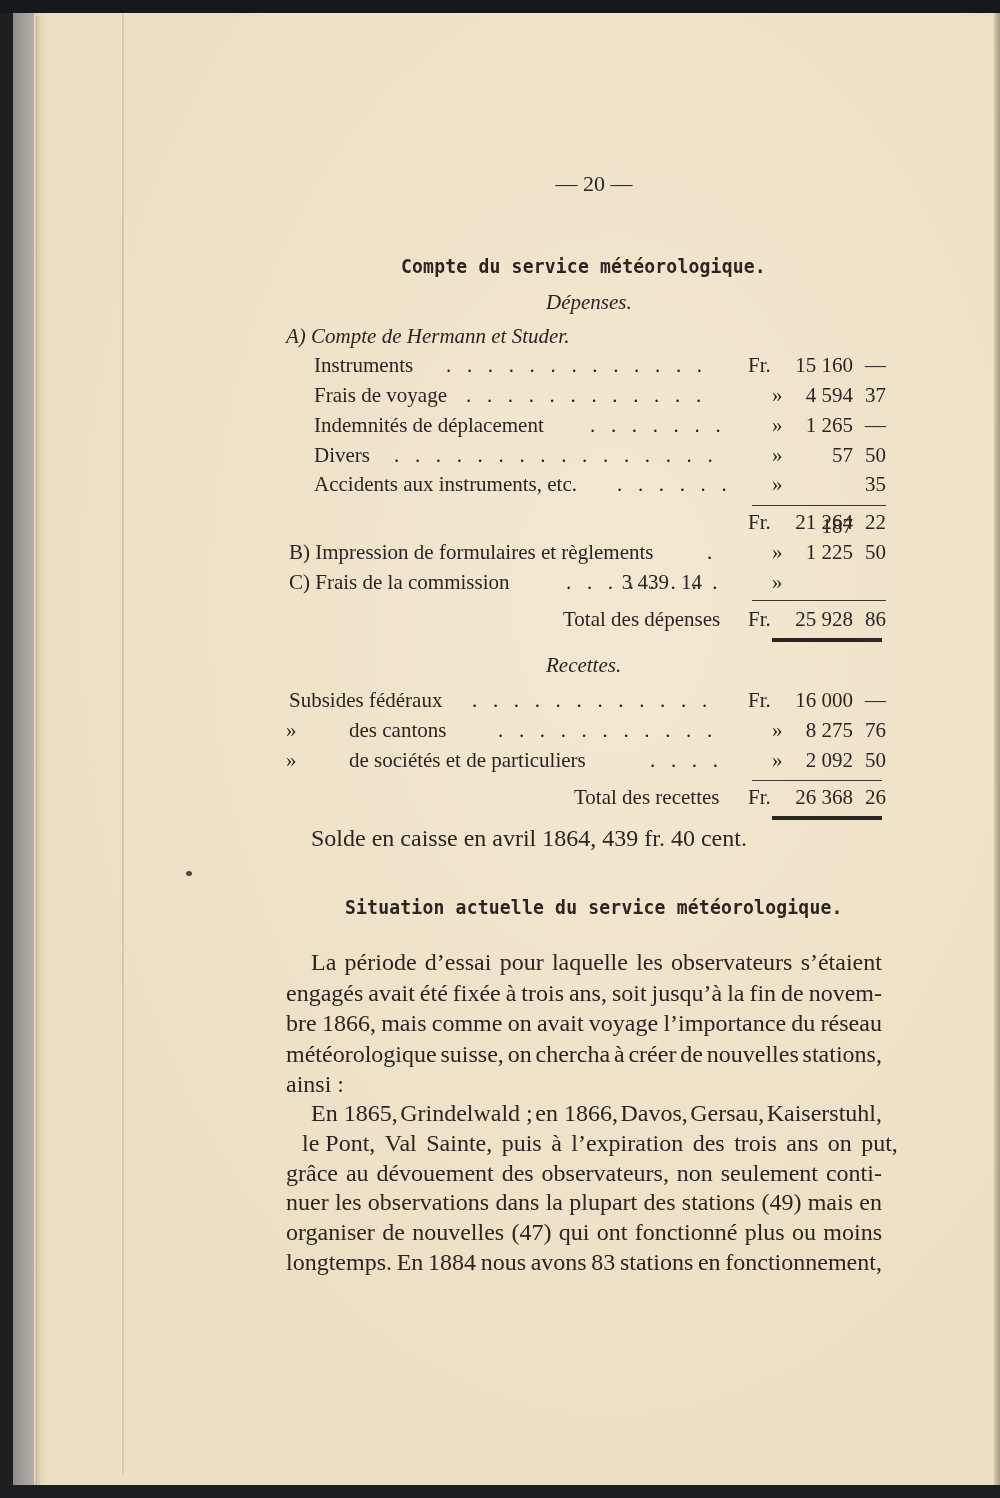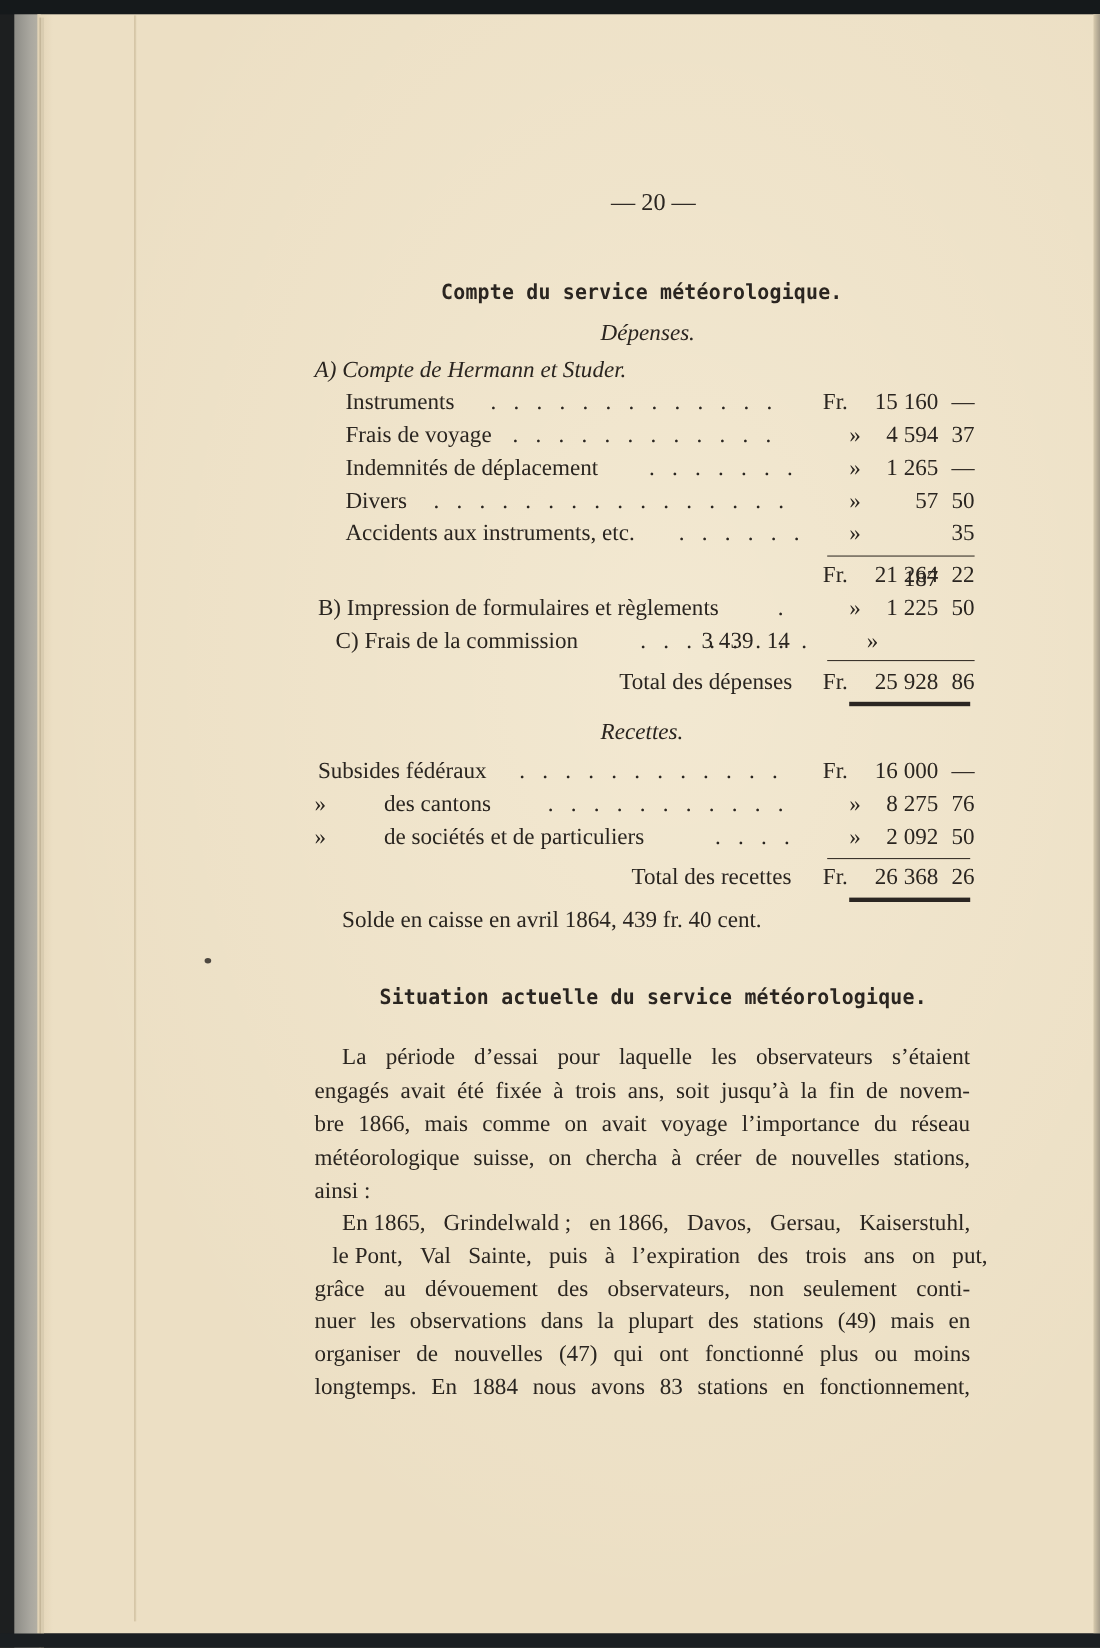--- a/index.html
+++ b/index.html
@@ -55,21 +55,21 @@
     .row .label { position: absolute; left: 0; top: 0; }
     .row .leaders { position: absolute; top: 0; letter-spacing: 5.2px; }
     .row .cur { position: absolute; top: 0; }
     .row .amt { position: absolute; top: 0; text-align: left; }
     .row .cts { position: absolute; top: 0; text-align: right; }
 
     .rule { position: absolute; background: #3b342c; }
     .rule.thin { height: 1px; }
     .rule.thick { height: 4px; background: #2b2622; }
 
-    .para { left: 286px; font-size: 21px; }
+    .para { left: 286px; font-size: 24px; }
     .justify-line { position: absolute; left: 286px; width: 596px; display: flex; justify-content: space-between; }
     .stain { position: absolute; left: 186px; top: 871px; width: 6px; height: 5px; border-radius: 50%; background: #4e4840; }
   </style>
 </head>
 <body>
 
 <div class="frame-top"></div>
 <div class="spine"></div>
 <div class="page"></div>
 <div class="page-edge-left"></div>
@@ -131,21 +131,21 @@
   </div>
 
 <div id="other-expense-rows">
     <div class="text row" style="left: 0px; top: 542px; width: 1000px;">
       <span class="label" style="left: 289px;">B) Impression de formulaires et règlements</span>
       <span class="leaders" style="left: 707px;">.</span>
       <span class="cur" style="left: 772px;">»</span>
       <span class="amt" style="right: 147px;">1 225</span>
       <span class="cts" style="right: 114px;">50</span>
     </div>
-    <div class="text row" style="left: 0px; top: 572px; width: 816px; margin-left: 16px;">
+    <div class="text row" style="left: 0px; top: 572px; width: 816px;">
       <span class="label" style="left: 289px;">C) Frais de la commission</span>
       <span class="leaders" style="left: 566px;">. . . . . . . .</span>
       <span class="cur" style="left: 772px;">»</span>
       <span class="amt" style="right: 147px;">3 439</span>
       <span class="cts" style="right: 114px;">14</span>
     </div>
   </div>
 <div class="rule thin" style="left:752px; top:600px; width:134px;"></div>
 <div id="total-expenses-row">
     <div class="text" style="left: 563px; top: 609px;">Total des dépenses</div>

